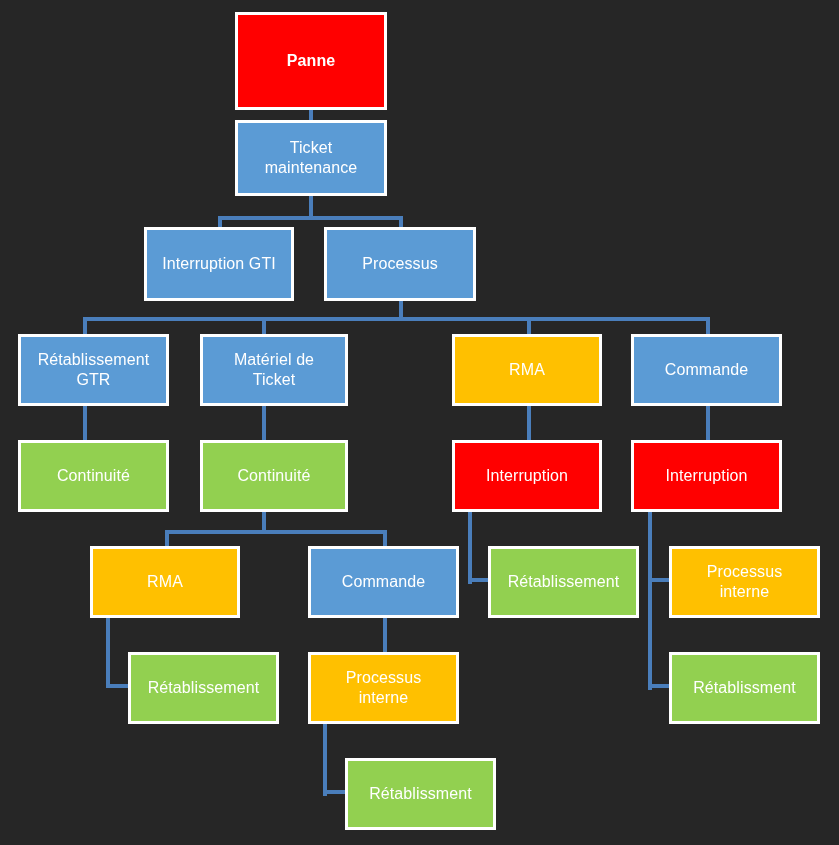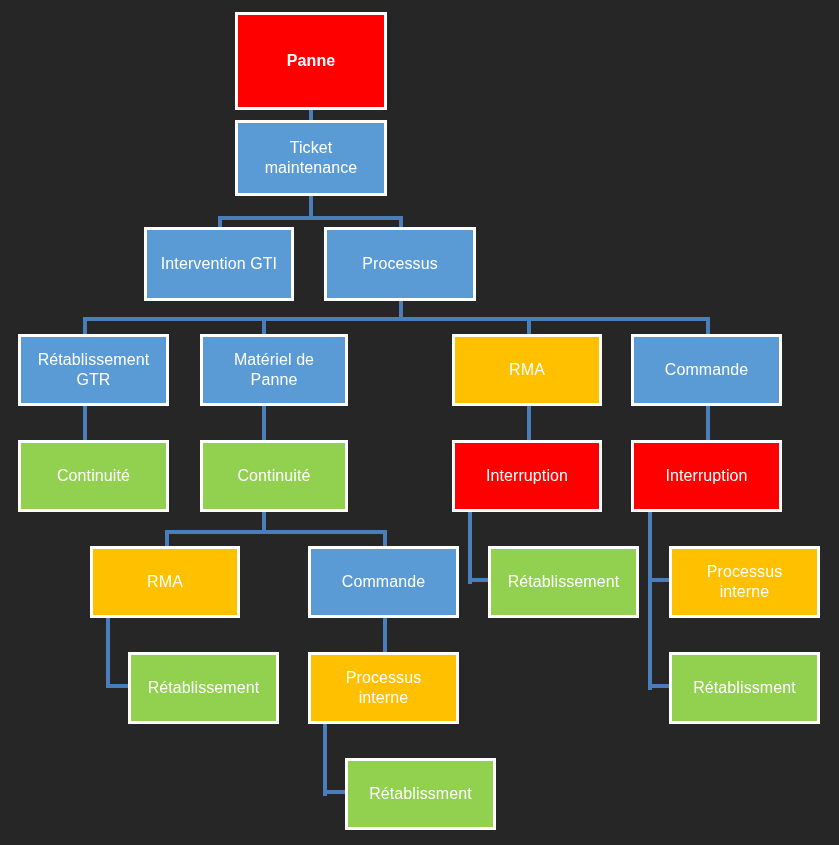--- a/index.html
+++ b/index.html
@@ -78,32 +78,32 @@
     <div class="conn" style="background: rgb(74, 126, 187); left: 323px; top: 724px; width: 4px; height: 72px;"></div>
     <div class="conn" style="background: rgb(74, 126, 187); left: 323px; top: 790px; width: 24px; height: 4px;"></div>
     <div class="node" style="left: 235px; top: 12px; width: 152px; height: 98px; background: rgb(255, 0, 0); border-color: rgb(255, 255, 255); font-weight: bold;">
       <span class="node-label">Panne</span>
     </div>
     <div class="node" style="left: 235px; top: 120px; width: 152px; height: 76px; background: rgb(91, 155, 213); border-color: rgb(255, 255, 255);">
       <span class="node-label">Ticket
 maintenance</span>
     </div>
     <div class="node" style="left: 144px; top: 227px; width: 150px; height: 74px; background: rgb(91, 155, 213); border-color: rgb(255, 255, 255);">
-      <span class="node-label">Intervention GTI</span>
+      <span class="node-label">Interruption GTI</span>
     </div>
     <div class="node" style="left: 324px; top: 227px; width: 152px; height: 74px; background: rgb(91, 155, 213); border-color: rgb(255, 255, 255);">
       <span class="node-label">Processus</span>
     </div>
     <div class="node" style="left: 18px; top: 334px; width: 151px; height: 72px; background: rgb(91, 155, 213); border-color: rgb(255, 255, 255);">
       <span class="node-label">Rétablissement
 GTR</span>
     </div>
     <div class="node" style="left: 200px; top: 334px; width: 148px; height: 72px; background: rgb(91, 155, 213); border-color: rgb(255, 255, 255);">
       <span class="node-label">Matériel de
-Panne</span>
+Ticket</span>
     </div>
     <div class="node" style="left: 452px; top: 334px; width: 150px; height: 72px; background: rgb(255, 192, 0); border-color: rgb(255, 255, 255);">
       <span class="node-label">RMA</span>
     </div>
     <div class="node" style="left: 631px; top: 334px; width: 151px; height: 72px; background: rgb(91, 155, 213); border-color: rgb(255, 255, 255);">
       <span class="node-label">Commande</span>
     </div>
     <div class="node" style="left: 18px; top: 440px; width: 151px; height: 72px; background: rgb(146, 208, 80); border-color: rgb(255, 255, 255);">
       <span class="node-label">Continuité</span>
     </div>

